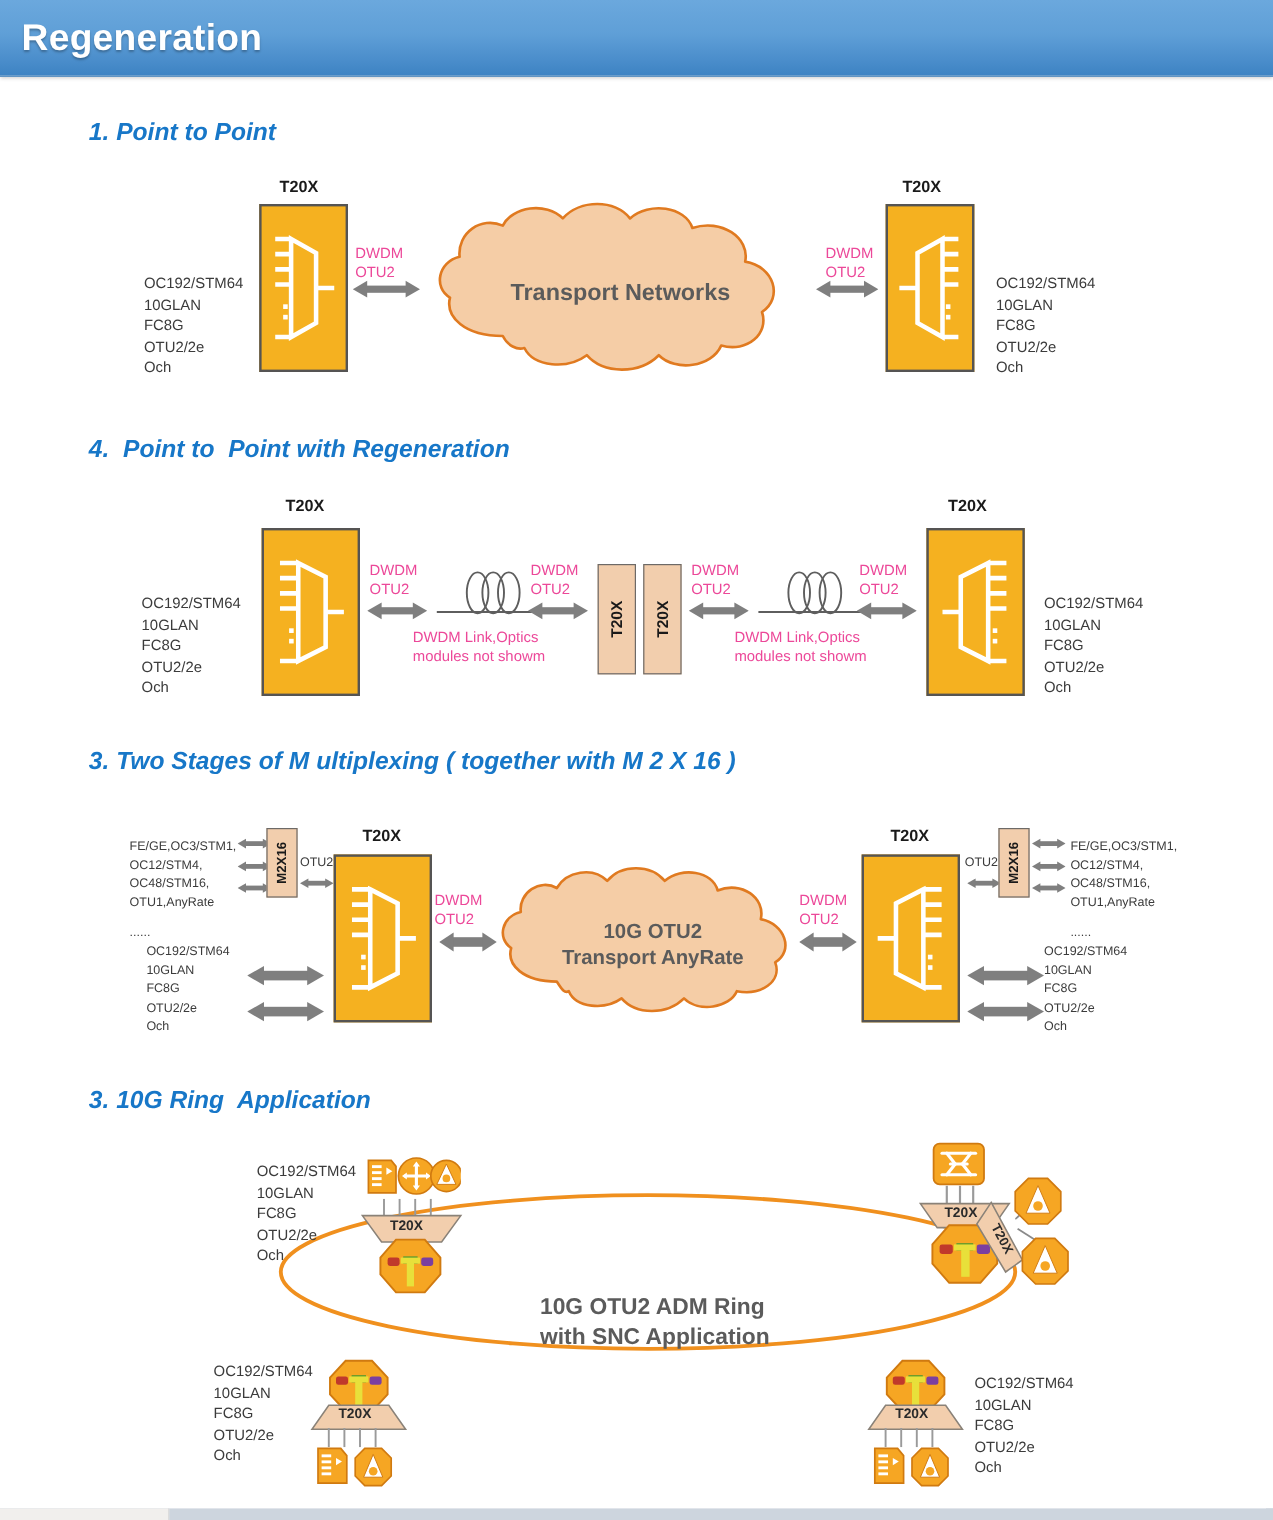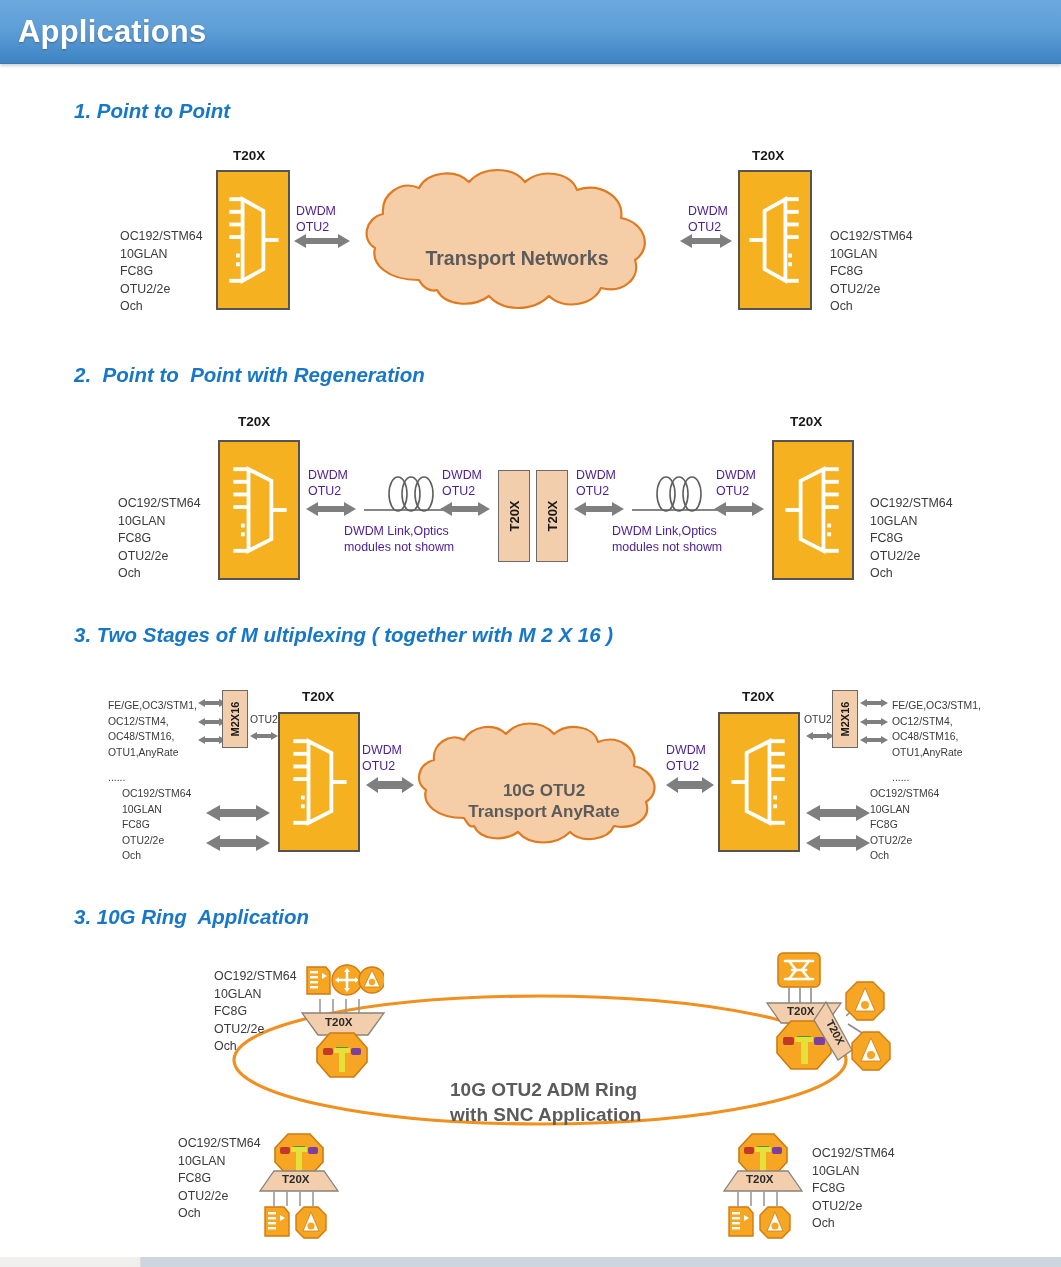--- a/index.html
+++ b/index.html
@@ -22,21 +22,21 @@
   }
   
   .sec-title{
     position:absolute;color:#1777c8;font-weight:bold;font-size:20.5px;
     white-space:pre;
     font-style:italic;
   }
   
   .lbl{position:absolute;color:#3b3b3b;font-size:12.4px;line-height:17.5px;white-space:pre;}
   .lbl-sm{position:absolute;color:#3b3b3b;font-size:10.4px;line-height:15.5px;white-space:pre;}
-  .lbl-dw{position:absolute;color:#4c1d95;font-size:12.4px;line-height:16px;white-space:pre;}
+  .lbl-dw{position:absolute;color:#ec4899;font-size:12.4px;line-height:16px;white-space:pre;}
   .tag{position:absolute;color:#1a1a1a;font-size:13.5px;font-weight:bold;white-space:pre;}
 
   
   .dev{
     position:absolute;background:#f5b120;border:2px solid #555453;
     box-sizing:border-box;
   }
   .dev svg{position:absolute;left:0;top:0;width:100%;height:100%;}
 
   
@@ -51,21 +51,21 @@
   }
 
   
   .arrow{position:absolute;}
   .arrow svg{display:block;}
 
   
   .cloud{position:absolute;}
   .cloud svg{display:block;}
   .cloud-text{
-    position:absolute;left:0;top:18px;width:100%;height:100%;
+    position:absolute;left:0;top:4px;width:100%;height:100%;
     display:flex;align-items:center;justify-content:center;
     color:#5b5b5b;font-weight:bold;text-align:center;line-height:1.22;
     pointer-events:none;
   }
 
   
   .ring-wrap{position:absolute;}
   .ring-text{
     position:absolute;color:#5b5b5b;font-weight:bold;font-size:19px;
     line-height:1.3;text-align:left;white-space:pre;
@@ -80,21 +80,21 @@
   
   .botbar{position:absolute;left:0;top:1251px;width:1061px;height:16px;background:#ffffff;}
   .botbar .track{position:absolute;left:0;top:6px;width:1061px;height:10px;background:#cdd5de;}
   .botbar .corner{position:absolute;left:0;top:6px;width:140px;height:10px;background:#f1efed;border-right:1px solid #dcdcdc;}
   .botbar .thumb{position:absolute;left:1055px;top:6px;width:6px;height:10px;background:#cdd5de;}
 </style>
 </head>
 <body>
 
 <div class="header">
-  <div class="header-title">Applications</div>
+  <div class="header-title">Regeneration</div>
 </div>
 
 <div class="sec-title" style="left:74px;top:99px;">1. Point to Point</div>
 
 <div class="tag" style="left:233px;top:148px;">T20X</div>
 <div class="dev" style="left:216px;top:170px;width:74px;height:140px;">
   <svg viewBox="0 0 74 140" preserveAspectRatio="none">
     <g stroke="#ffffff" stroke-width="4" fill="none" stroke-linecap="butt">
       <path d="M26 28 L48 40 L48 100 L26 112 Z" stroke-width="4"></path>
       <line x1="12" y1="28" x2="26" y2="28"></line>
@@ -165,21 +165,21 @@
 <div class="arrow" style="left:680px;top:232px;">
   <svg width="52" height="18" viewBox="0 0 52 18">
       <g fill="#7f7f7f">
         <rect x="10" y="6" width="32" height="6"></rect>
         <path d="M0 9 L12 2 L12 16 Z"></path>
         <path d="M52 9 L40 2 L40 16 Z"></path>
       </g>
     </svg>
 </div>
 
-<div class="sec-title" style="left:74px;top:363px;">2.  Point to  Point with Regeneration</div>
+<div class="sec-title" style="left:74px;top:363px;">4.  Point to  Point with Regeneration</div>
 
 <div class="tag" style="left:238px;top:414px;">T20X</div>
 <div class="dev" style="left:218px;top:440px;width:82px;height:140px;">
   <svg viewBox="0 0 82 140" preserveAspectRatio="none">
     <g stroke="#ffffff" stroke-width="4" fill="none">
       <path d="M30 28 L54 40 L54 100 L30 112 Z"></path>
       <line x1="14" y1="28" x2="30" y2="28"></line>
       <line x1="14" y1="41" x2="30" y2="41"></line>
       <line x1="14" y1="54" x2="30" y2="54"></line>
       <line x1="14" y1="67" x2="30" y2="67"></line>

